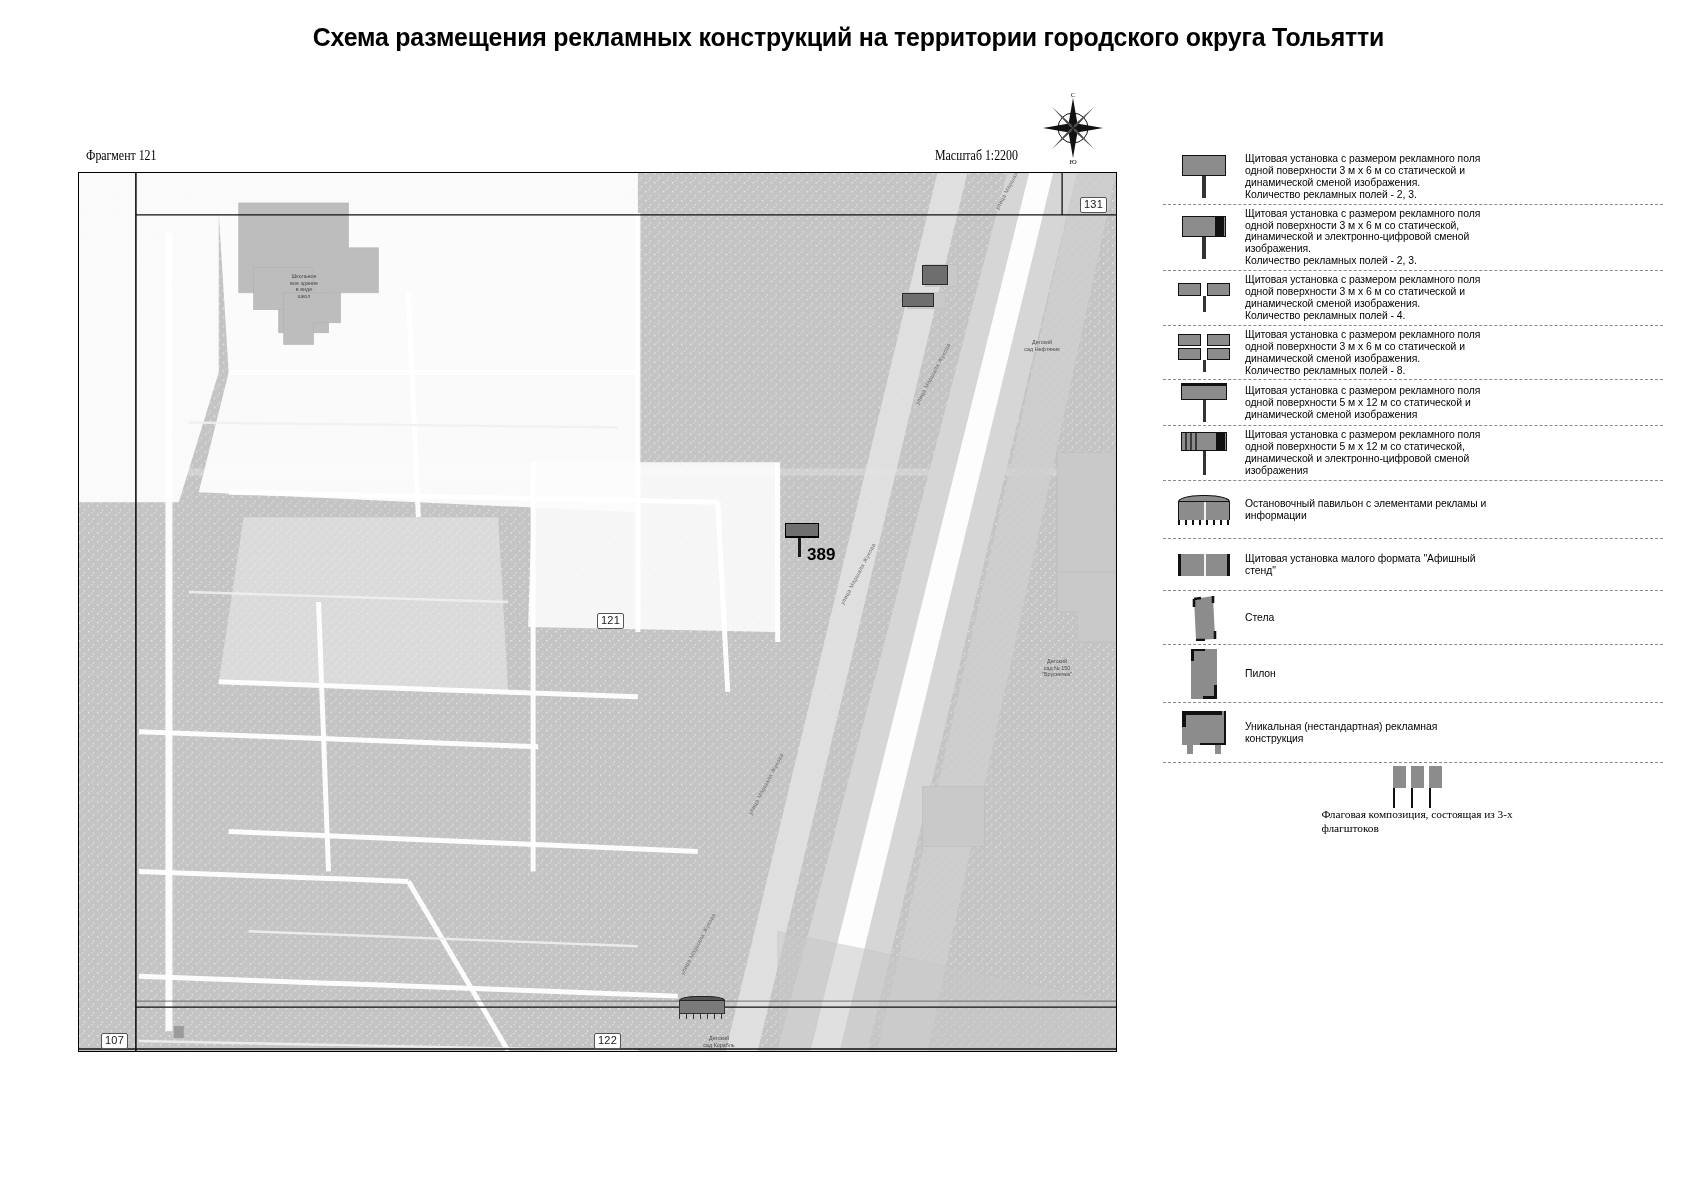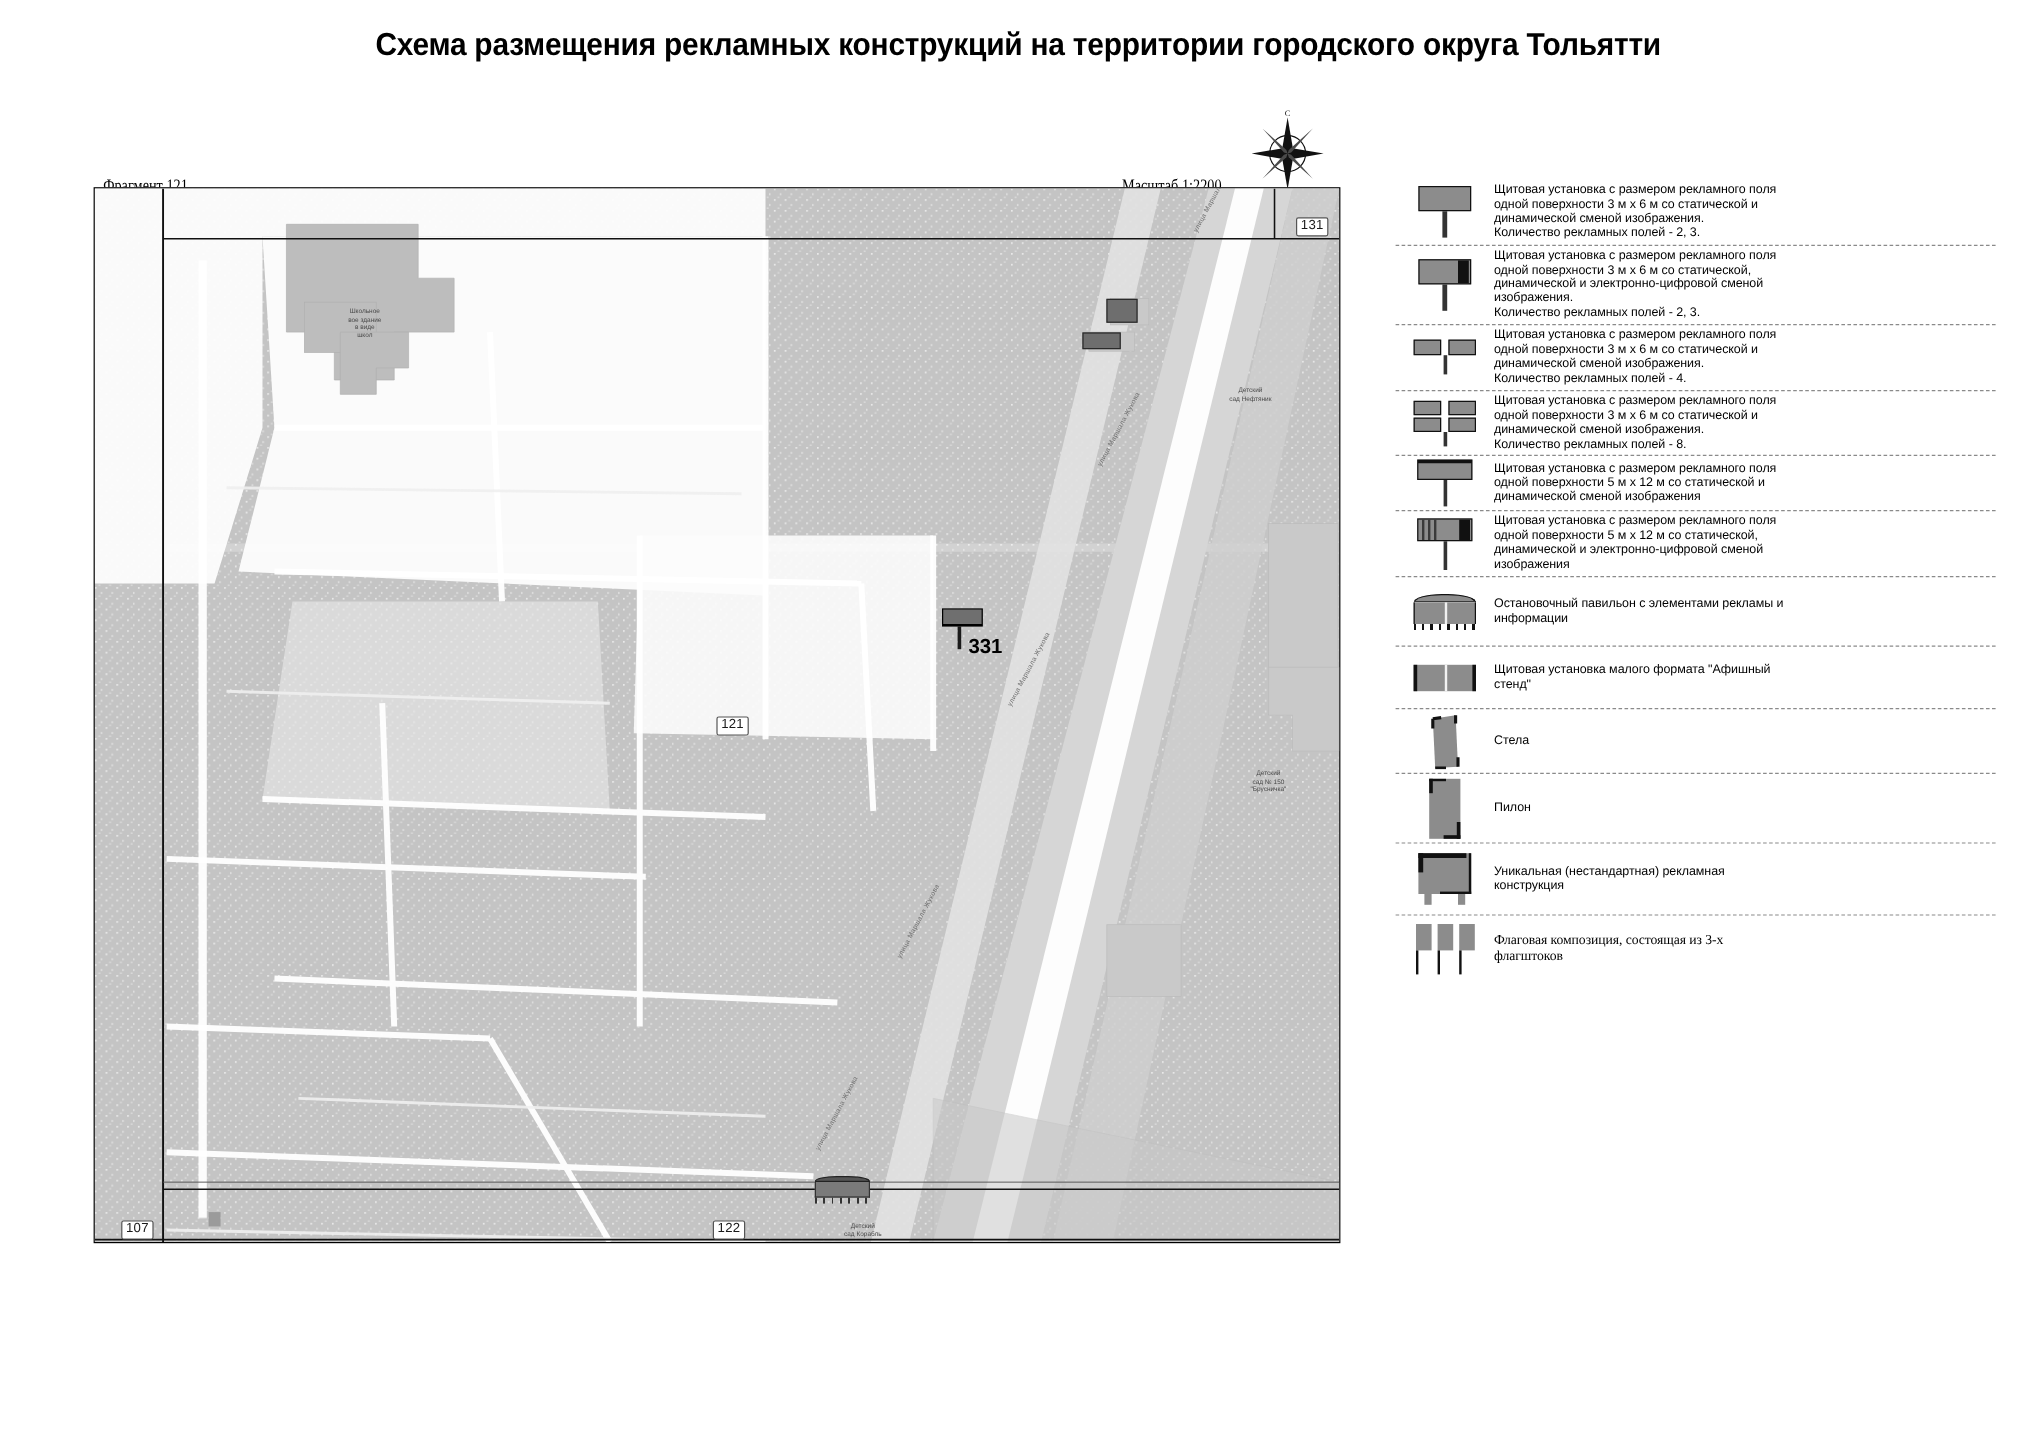--- a/index.html
+++ b/index.html
@@ -51,21 +51,21 @@
     position: absolute; left: 935px; top: 147px;
     font-size: 14.5px; color: #000;
     font-family: "Liberation Serif", serif;
     transform: scaleX(0.82); transform-origin: left top;
     white-space: nowrap;
   }
 
   
   #map-frame {
     position: absolute;
-    left: 78px; top: 156px;
+    left: 78px; top: 172px;
     width: 1039px; height: 880px;
     border: 1.5px solid #000;
     background: #ffffff;
     overflow: hidden;
   }
   #map-canvas {
     position: absolute; inset: 0;
     width: 100%; height: 100%;
   }
 
@@ -327,21 +327,21 @@
 
     <div class="street-text" style="left:915px; top:35px; transform:rotate(-62deg); transform-origin:left top;">улица Маршала Жукова</div>
     <div class="street-text" style="left:835px; top:230px; transform:rotate(-62deg); transform-origin:left top;">улица Маршала Жукова</div>
     <div class="street-text" style="left:760px; top:430px; transform:rotate(-62deg); transform-origin:left top;">улица Маршала Жукова</div>
     <div class="street-text" style="left:668px; top:640px; transform:rotate(-62deg); transform-origin:left top;">улица Маршала Жукова</div>
     <div class="street-text" style="left:600px; top:800px; transform:rotate(-62deg); transform-origin:left top;">улица Маршала Жукова</div>
 
     <div class="bb-marker" style="left:706px; top:350px;">
       <div class="panel"></div>
       <div class="post"></div>
-      <div class="num">331</div>
+      <div class="num">389</div>
     </div>
 
     <div class="stop-marker" style="left:600px; top:823px;">
       <div class="roof"></div>
       <div class="body"></div>
       <div class="legs"></div>
     </div>
 
     <div class="small-marker" style="left:843px; top:92px; width:26px; height:20px;"></div>
     <div class="small-marker" style="left:823px; top:120px; width:32px; height:14px;"></div>
@@ -511,21 +511,21 @@
           <div style="display:flex;gap:22px;">
             <div style="width:6px;height:9px;background:#8c8c8c;"></div>
             <div style="width:6px;height:9px;background:#8c8c8c;"></div>
           </div>
         </div>
       </div>
       <div class="legend-text">Уникальная (нестандартная) рекламная
 конструкция</div>
     </div>
 
-    <div class="legend-row" style="min-height:56px; border-bottom:none;">
+    <div class="legend-row" style="min-height:56px; border-bottom:none;flex-direction:column;">
       <div class="legend-icon">
         <div class="ic" style="display:flex;gap:5px;align-items:flex-start;">
           <div style="display:flex;flex-direction:column;align-items:flex-start;">
             <div style="width:13px;height:22px;background:#8c8c8c;"></div>
             <div style="width:2px;height:20px;background:#111;margin-left:0px;"></div>
           </div>
           <div style="display:flex;flex-direction:column;align-items:flex-start;">
             <div style="width:13px;height:22px;background:#8c8c8c;"></div>
             <div style="width:2px;height:20px;background:#111;margin-left:0px;"></div>
           </div>

